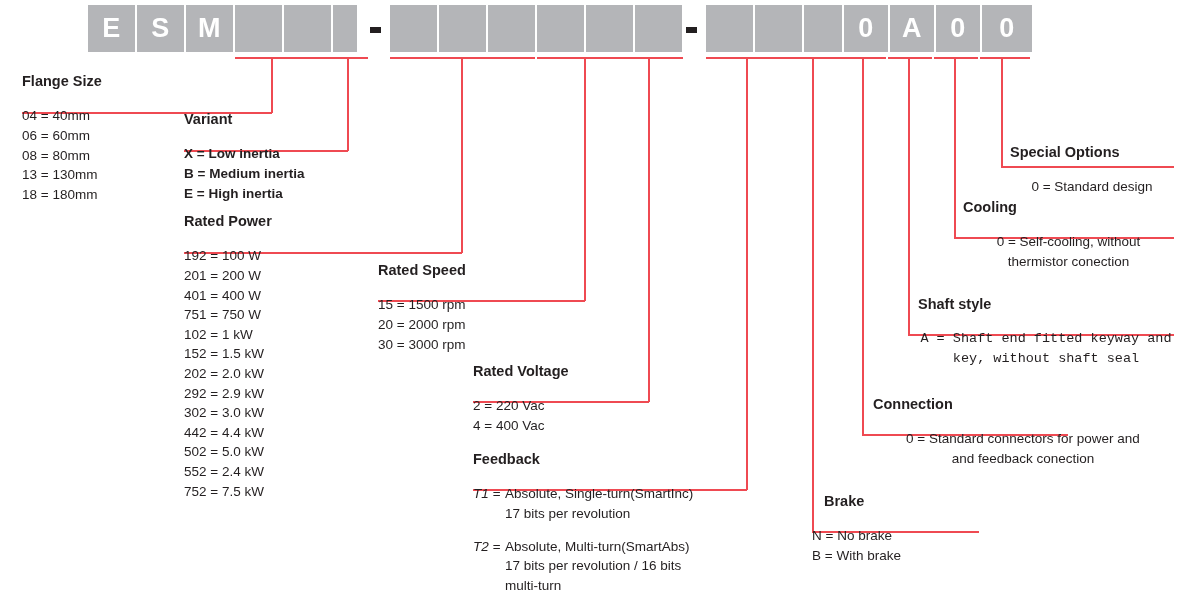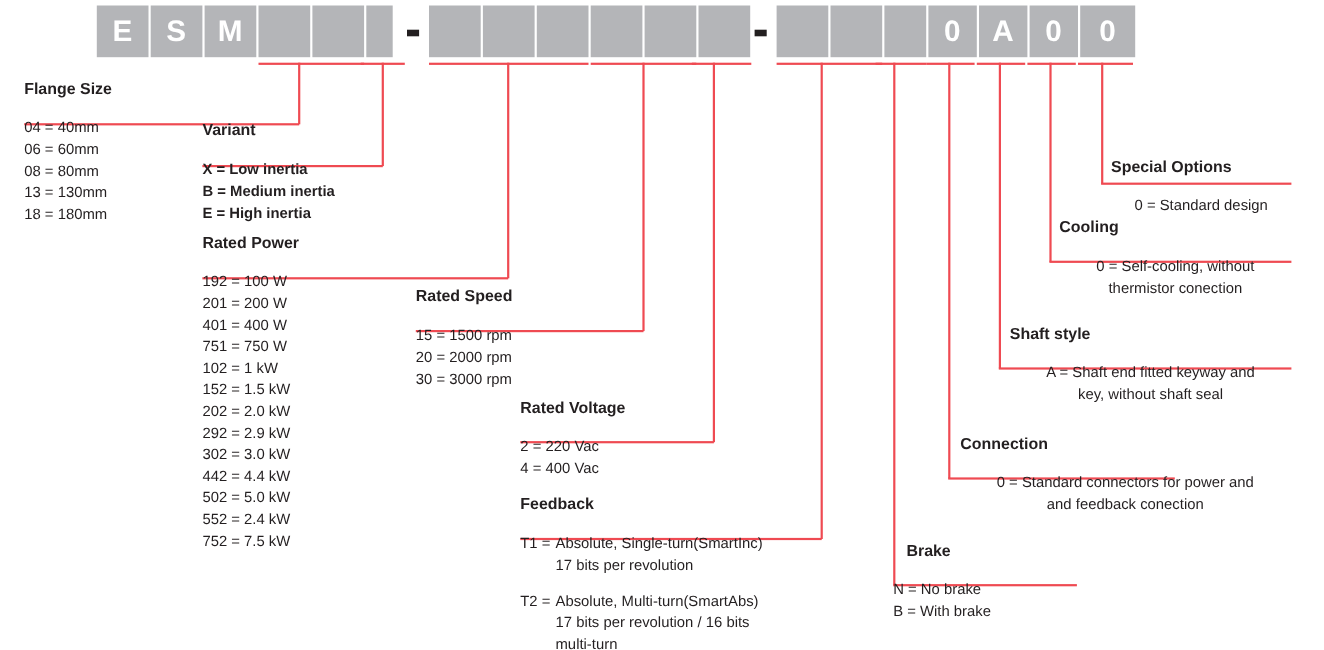--- a/index.html
+++ b/index.html
@@ -52,21 +52,21 @@
     padding:0 0 4px 0;
   }
   .sec-list{
     margin:0;padding:0;list-style:none;
     font-size:13.5px;
     line-height:19.6px;
     color:#231f20;
     white-space:nowrap;
   }
   .sec-list li{padding:0;margin:0;}
-  .ind{display:inline-block;}
+  .ind{display:inline-block;font-style:italic;}
   .sub{display:block;}
   .center-txt{text-align:center;}
 </style>
 </head>
 <body>
 
 <div id="stage">
 
   <div>
     <div class="pn-box" style="left:88px;width:47px;">E</div>
@@ -228,21 +228,21 @@
   <div class="sec" style="left:873px;top:396px;width:300px;">
     <div class="sec-title">Connection</div>
     <div class="sec-list center-txt" style="margin-top:12px;">
       <div>0 = Standard connectors for power and</div>
       <div>and feedback conection</div>
     </div>
   </div>
 
   <div class="sec" style="left:918px;top:296px;width:256px;">
     <div class="sec-title">Shaft style</div>
-    <div class="sec-list center-txt" style="margin-top:12px;">
+    <div class="sec-list center-txt" style="margin-top:12px;font-family:Liberation Mono, monospace;">
       <div>A = Shaft end fitted keyway and</div>
       <div>key, without shaft seal</div>
     </div>
   </div>
 
   <div class="sec" style="left:963px;top:199px;width:211px;">
     <div class="sec-title">Cooling</div>
     <div class="sec-list center-txt" style="margin-top:12px;">
       <div>0 = Self-cooling, without</div>
       <div>thermistor conection</div>

